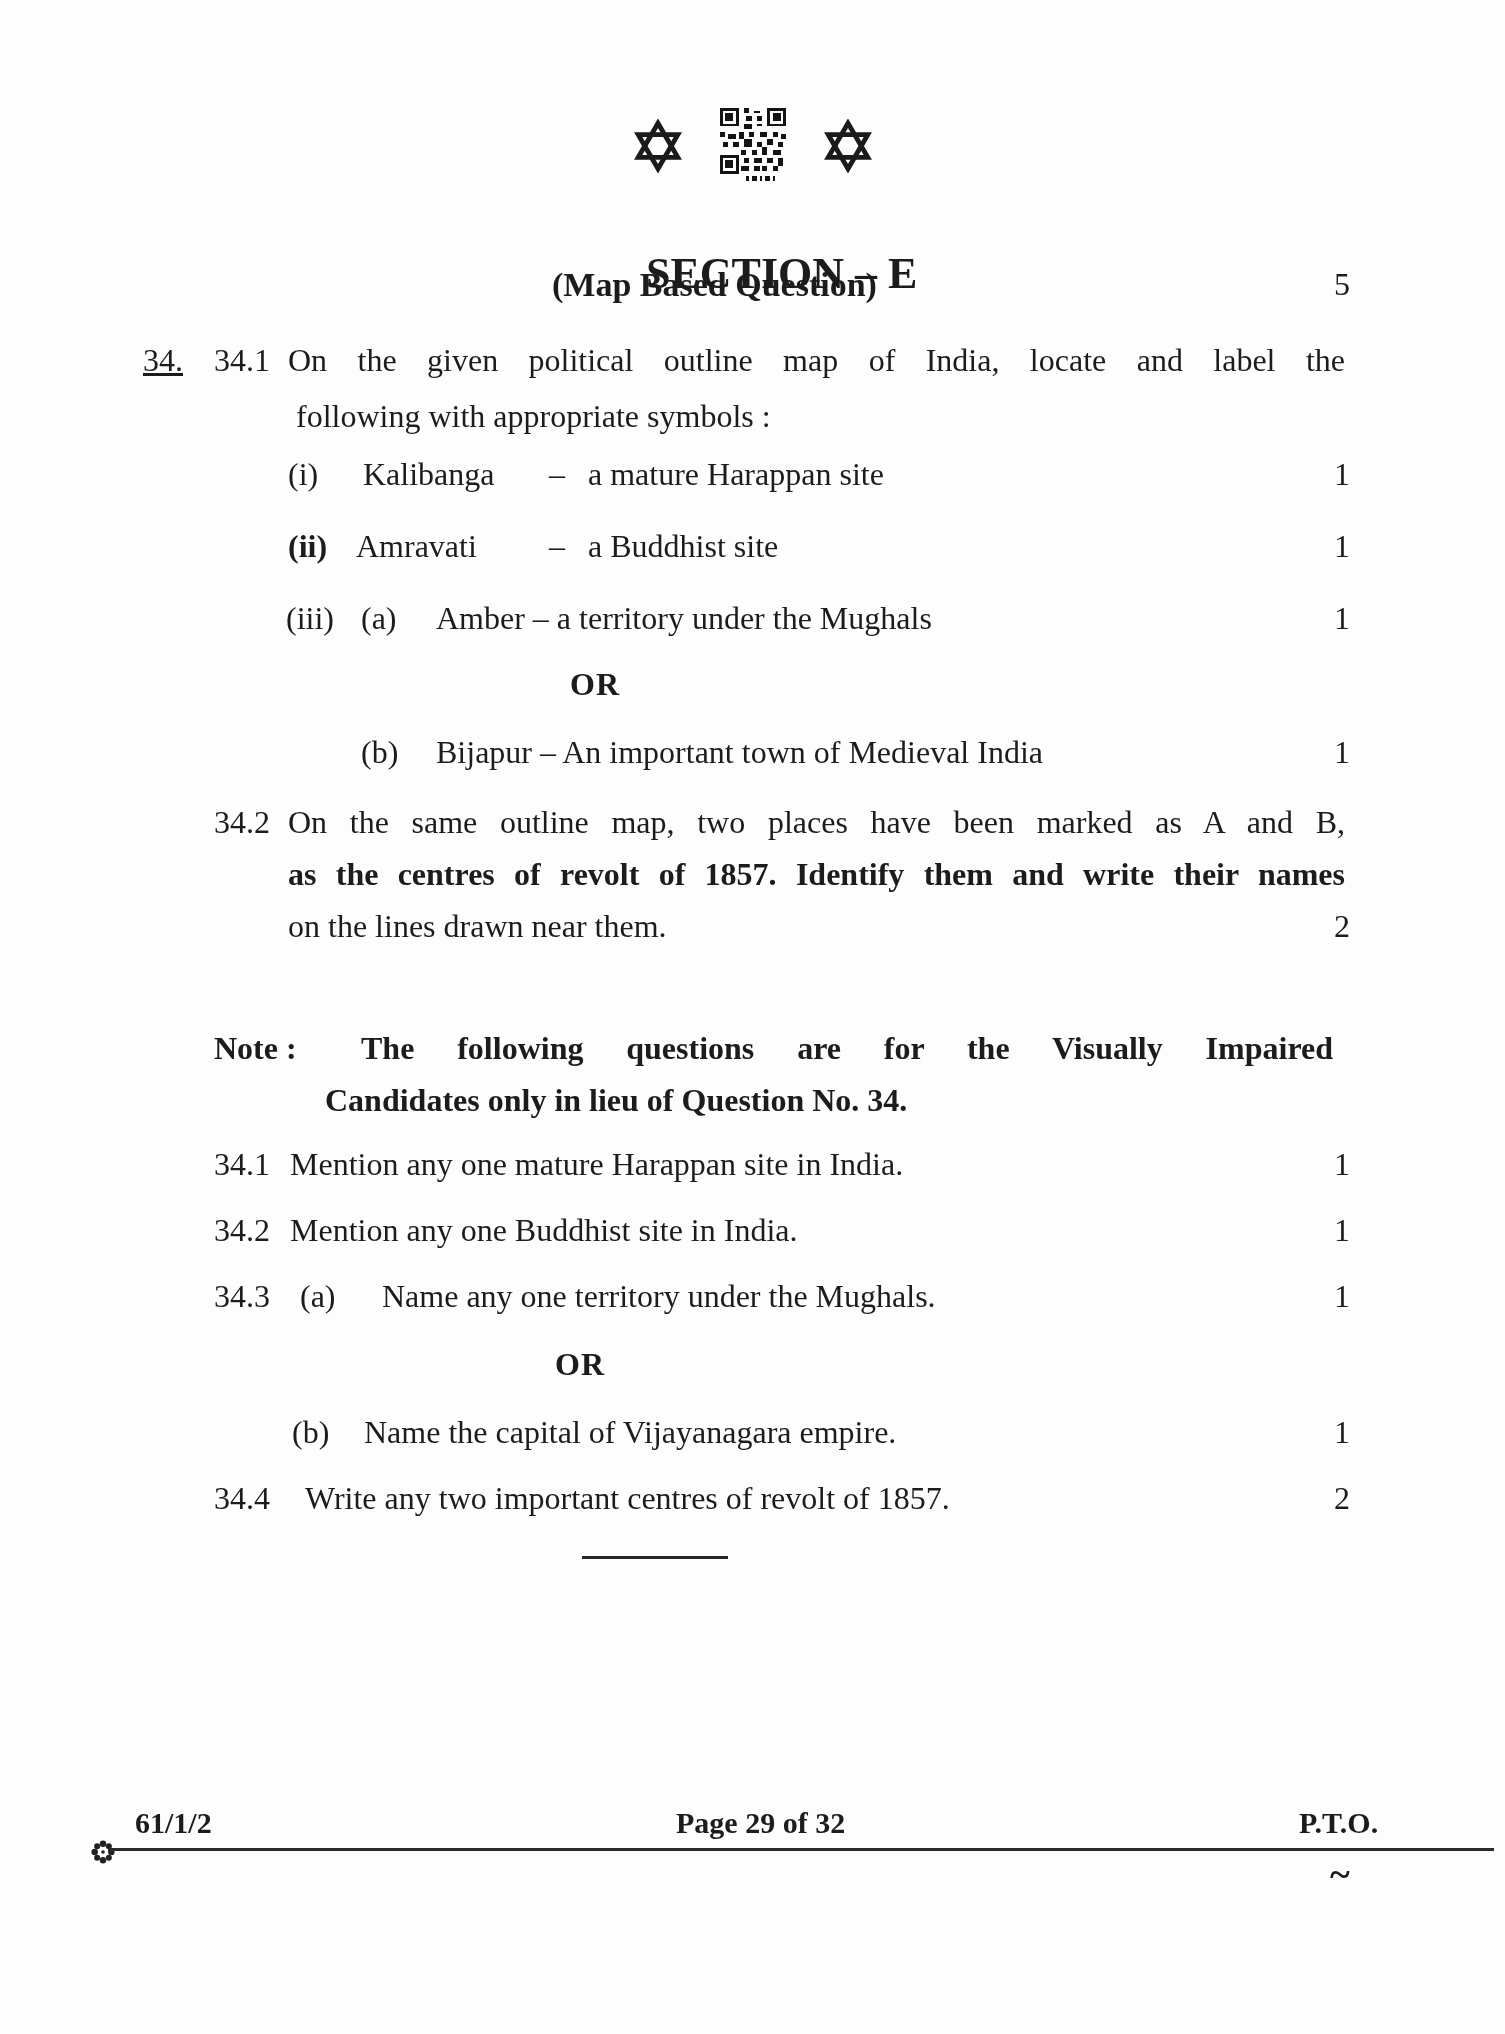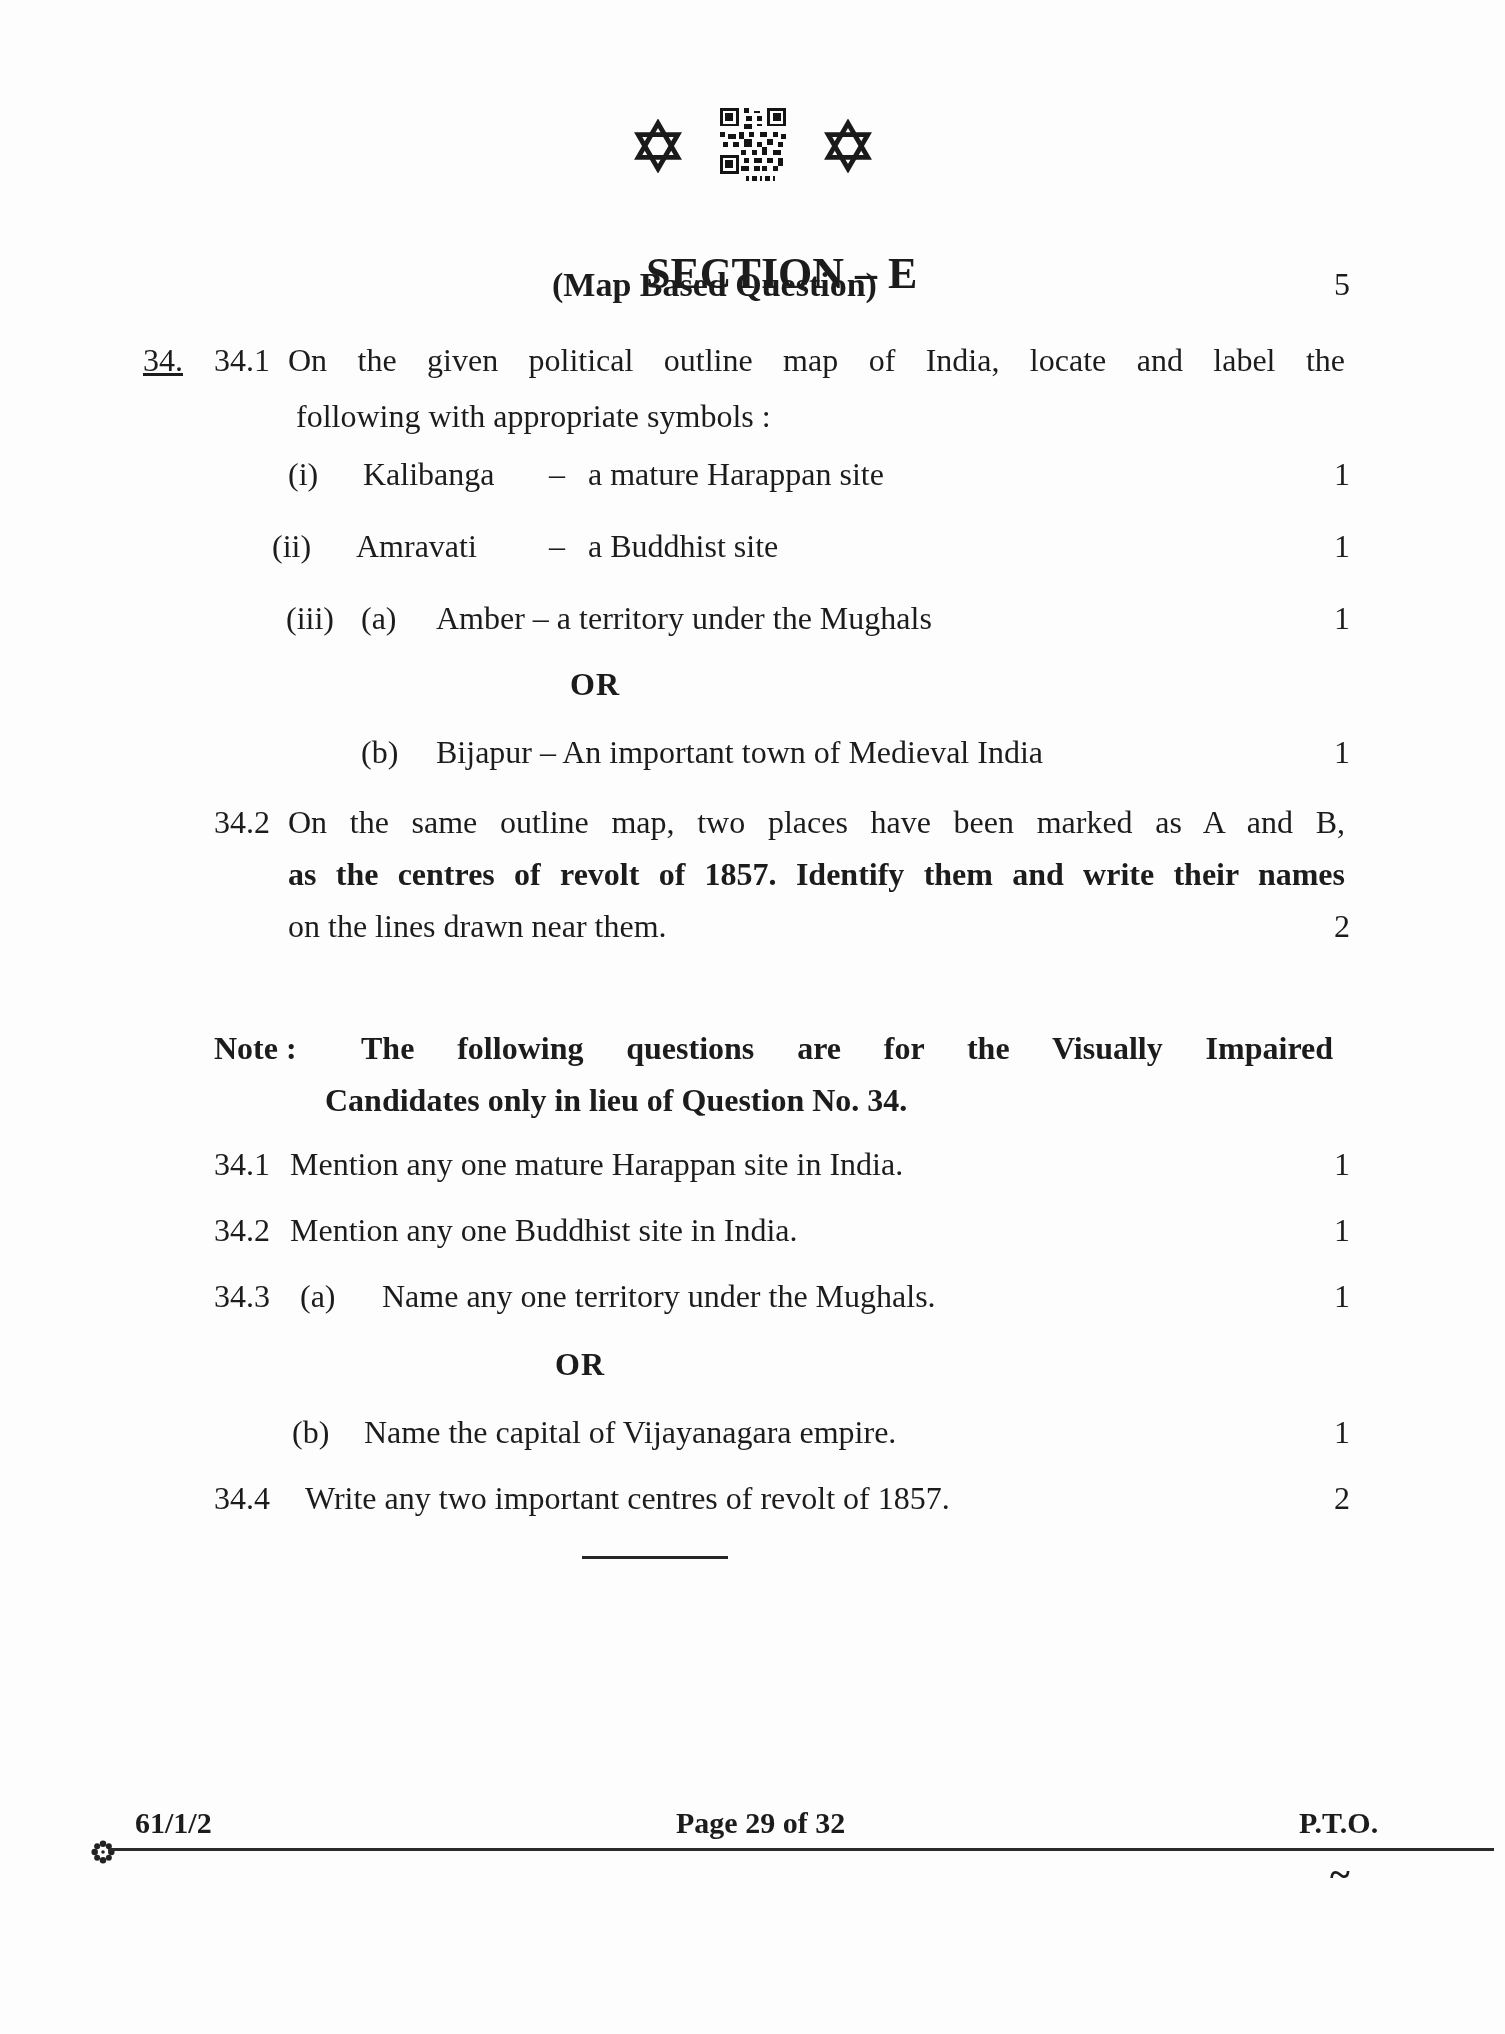--- a/index.html
+++ b/index.html
@@ -114,21 +114,21 @@
 
   <div class="row" style="top:456px;">
     <span class="abs" style="left:288px;">(i)</span>
     <span class="abs" style="left:363px;">Kalibanga</span>
     <span class="abs" style="left:549px;">–</span>
     <span class="abs" style="left:588px;">a mature Harappan site</span>
     <span class="marks">1</span>
   </div>
 
   <div class="row" style="top:528px;">
-    <span class="abs" style="left:272px;">(ii)</span>
+    <span class="abs" style="left:288px;font-weight:bold;">(ii)</span>
     <span class="abs" style="left:356px;">Amravati</span>
     <span class="abs" style="left:549px;">–</span>
     <span class="abs" style="left:588px;">a Buddhist site</span>
     <span class="marks">1</span>
   </div>
 
   <div class="row" style="top:600px;">
     <span class="abs" style="left:286px;">(iii)</span>
     <span class="abs" style="left:361px;">(a)</span>
     <span class="abs" style="left:436px;">Amber – a territory under the Mughals</span>

